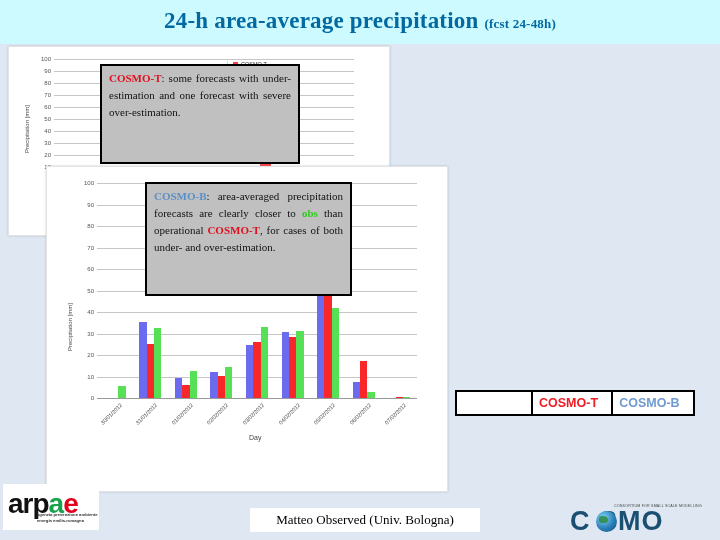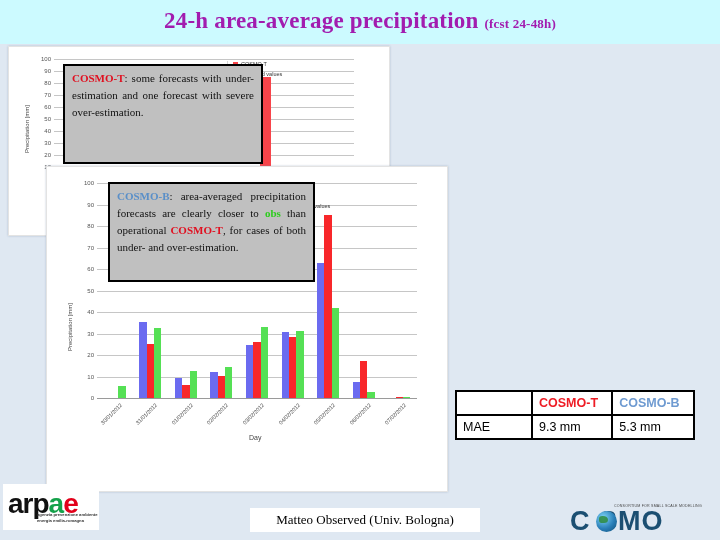--- a/index.html
+++ b/index.html
@@ -9,21 +9,21 @@
     font-family:"Liberation Sans", sans-serif;
   }
   
   #title-band{
     position:absolute;left:0;top:0;width:720px;height:44px;
     background:#ccfaff;
   }
   #page-title{
     position:absolute;left:0;top:8px;width:720px;text-align:center;
     font-family:"Liberation Serif", serif;
-    font-weight:bold;font-size:23px;color:#a21caf;letter-spacing:.2px;
+    font-weight:bold;font-size:23px;color:#0369a1;letter-spacing:.2px;
     white-space:nowrap;
   }
   #page-title .sub{font-size:13px;font-weight:bold;}
 
   
   .chart-frame{
     position:absolute;background:#fff;border:1px solid #e3e3e3;
     box-shadow:0 0 2px rgba(120,140,170,.45);
   }
   #chart-top{left:8px;top:46px;width:380px;height:188px;}
@@ -58,23 +58,24 @@
   .legend-swatch{width:5px;height:5px;margin-right:3px;display:inline-block;}
   .legend-text{font-size:5.5px;color:#333;white-space:nowrap;}
 
   
   .callout{
     position:absolute;background:#c0c0c0;border:2px solid #000;
     font-family:"Liberation Serif", serif;
     font-size:11px;color:#111;line-height:1.55;
     padding:4px 7px;text-align:justify;text-justify:inter-word;
     box-sizing:border-box;
+    margin-left:37px;
   }
   #callout-top{left:63px;top:64px;width:200px;height:100px;}
-  #callout-bottom{left:108px;top:182px;width:207px;height:100px;}
+  #callout-bottom{left:108px;top:182px;width:207px;height:114px;}
   .red{color:#e01020;}
   .blue{color:#5a8fc8;}
   .green{color:#2ecc1e;}
   .c-strong{font-weight:bold;}
 
   
   #stats-table{
     position:absolute;left:455px;top:390px;width:240px;
     border-collapse:collapse;background:#fff;
   }
@@ -277,25 +278,20 @@
   <span class="blue c-strong">COSMO-B</span><span>: area-averaged precipitation forecasts are clearly closer to </span><span class="green c-strong">obs</span><span> than operational </span><span class="red c-strong">COSMO-T</span><span>, for cases of both under- and over-estimation.</span>
 </div>
 
 <table id="stats-table">
   <tbody>
       <tr>
     <th class="corner col-label"></th>
     <th class="hdr-t">COSMO-T</th>
     <th class="hdr-b">COSMO-B</th>
   </tr>
-  <tr>
-    <td>MAE</td>
-    <td>9.3 mm</td>
-    <td>5.3 mm</td>
-  </tr>
 </tbody>
   </table>
 
 <div id="arpae-logo">
   <div id="arpae-word"><span class="k">arp</span><span class="g">a</span><span class="r">e</span></div>
   <div id="arpae-sub">agenzia prevenzione ambiente energia emilia-romagna</div>
 </div>
 
 <div id="footer-name">Matteo Observed (Univ. Bologna)</div>
 

